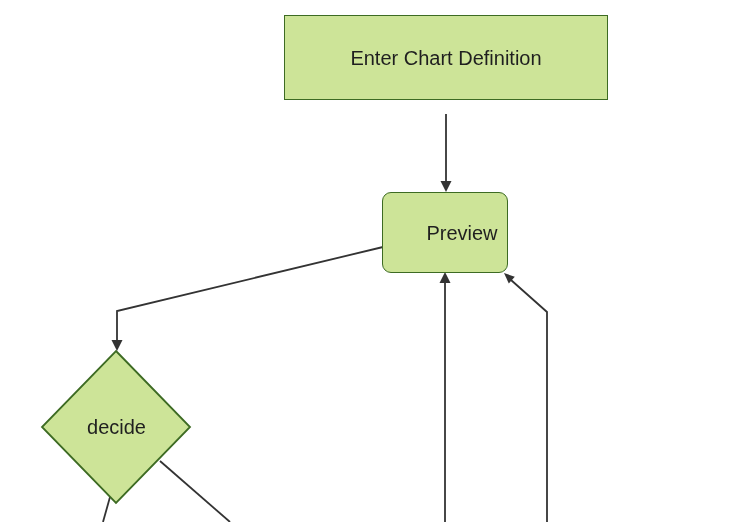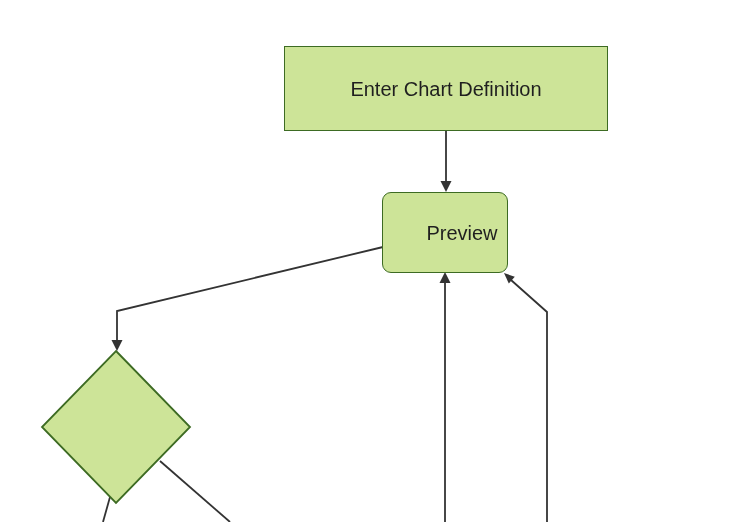--- a/index.html
+++ b/index.html
@@ -78,22 +78,25 @@
     <path class="edge" d="M383,247 L117,311 L117,342"></path>
     <polygon class="arrowhead" points="117,351 111.5,340 122.5,340"></polygon>
 
     <path class="edge" d="M445,522 L445,281"></path>
     <polygon class="arrowhead" points="445,272 439.5,283 450.5,283"></polygon>
 
     <path class="edge" d="M547,522 L547,312 L511,280"></path>
     <polygon class="arrowhead" points="504,273 514.8,276.8 508.8,283.4"></polygon>
   </svg>
 
-  <div class="flow-node node-rect" style="left:284px; top:46px; width:324px; height:85px;">
+  <div class="flow-node node-rect" style="left:284px; top:15px; width:324px; height:85px;">
     <span>Enter Chart Definition</span>
   </div>
 
   <div class="flow-node node-rounded" style="left:382px; top:192px; width:126px; height:81px;">
     <span>Preview</span>
   </div>
 
+  <div class="diamond-label">
+    <span>decide</span>
+  </div>
 
 </div>
 
 </body></html>

